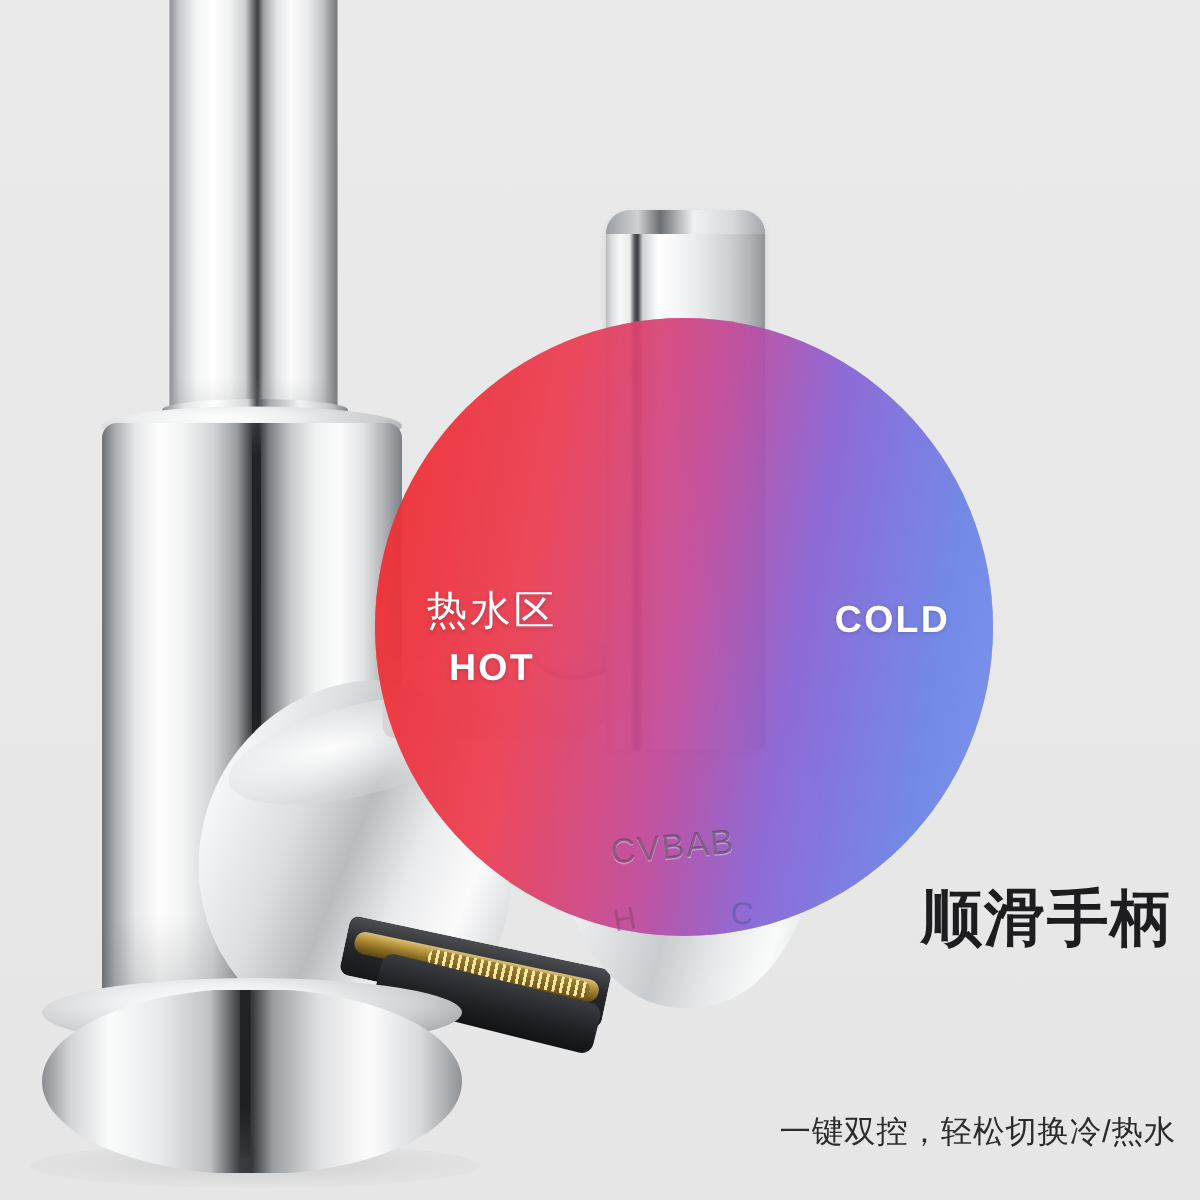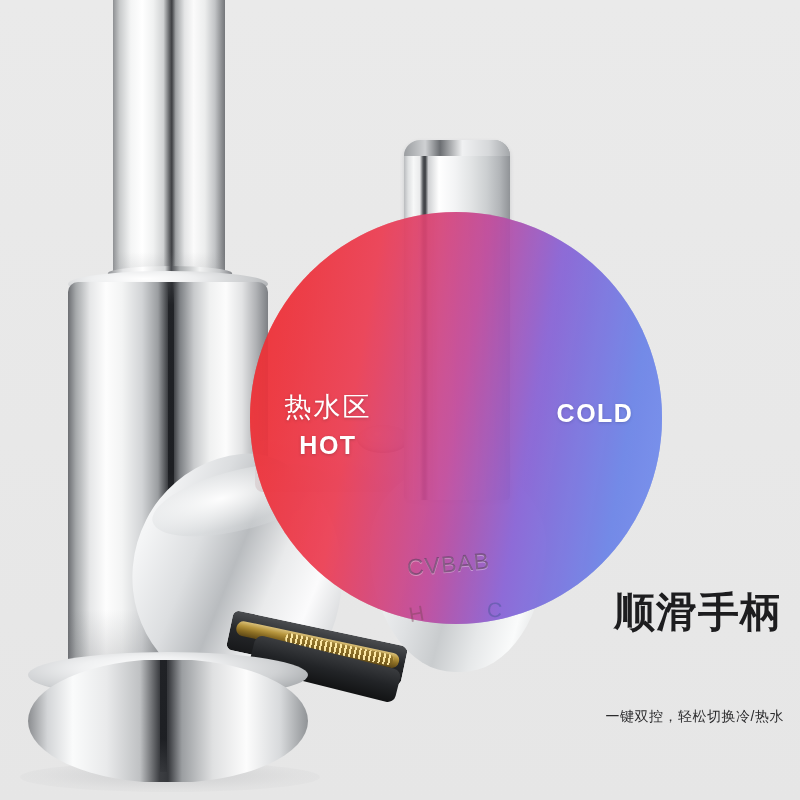--- a/index.html
+++ b/index.html
@@ -356,24 +356,24 @@
     font-size: 41px;
     font-weight: 700;
     letter-spacing: 1px;
     line-height: 1.28;
     user-select: none;
   }
   .headline .l2 { display: block; }
 
   .subline {
     position: absolute;
-    right: 16px; top: 708px;
+    right: 16px; top: 740px;
     text-align: right;
     color: #2b2b2d;
-    font-size: 14px;
+    font-size: 21px;
     letter-spacing: 0.5px;
     user-select: none;
   }
 
   
   .floor-shadow {
     position: absolute;
     left: 20px; top: 762px;
     width: 300px; height: 30px;
     border-radius: 50%;

